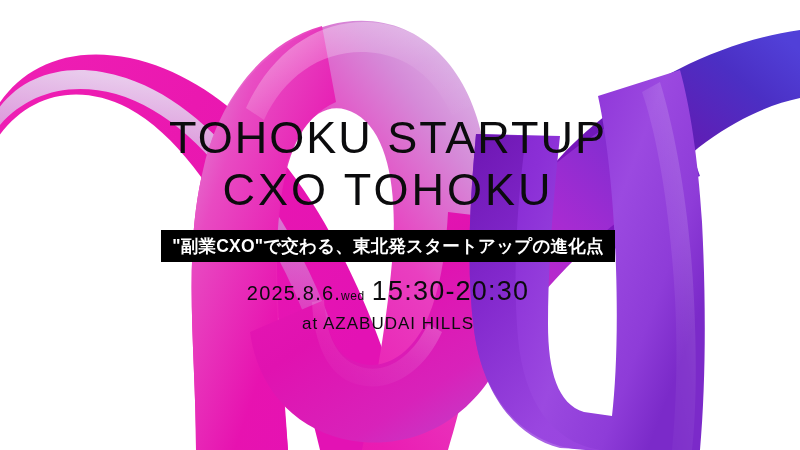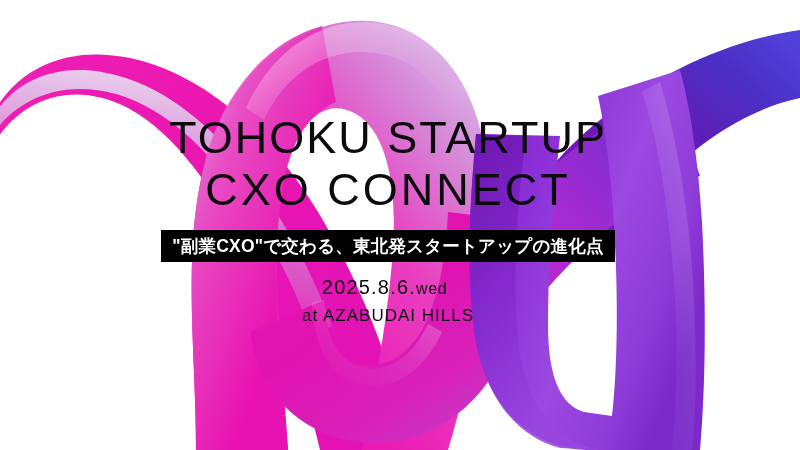--- a/index.html
+++ b/index.html
@@ -70,21 +70,21 @@
     color:#0b0b0d;
     font-size:27px;
     font-weight:500;
     letter-spacing:1.0px;
     white-space:nowrap;
     display:flex;
     align-items:baseline;
   }
   .date-main { font-size:20px; letter-spacing:1.2px; }
   .date-dow {
-    font-size:16px;
+    font-size:12px;
     font-weight:500;
     letter-spacing:0.6px;
     margin-right:7px;
   }
   .date-time { font-size:27px; letter-spacing:1.2px; }
 
   .venue-line {
     margin-top:7px;
     color:#0b0b0d;
     font-size:17px;
@@ -251,26 +251,27 @@
 
     <path d="M 330 0 C 356 0 372 16 380 44 C 392 84 392 140 386 186
              C 382 220 374 250 366 272 C 352 240 348 196 352 150
              C 356 104 352 64 340 44 C 334 34 330 28 330 18 Z" fill="#ffffff" opacity="0"></path>
   </svg>
 
   <div class="content">
 
     <div class="title-block">
       <div class="title-line l1">TOHOKU STARTUP</div>
-      <div class="title-line l2">CXO CONNECT</div>
+      <div class="title-line l2">CXO TOHOKU</div>
     </div>
 
     <div class="subtitle-bar">"副業CXO"で交わる、東北発スタートアップの進化点</div>
 
     <div class="date-line">
       <span class="date-main">2025.8.6.</span>
       <span class="date-dow">wed</span>
+      <span class="date-time">15:30-20:30</span>
     </div>
 
     <div class="venue-line">at AZABUDAI HILLS</div>
 
   </div>
 </div>
 
 </body></html>

